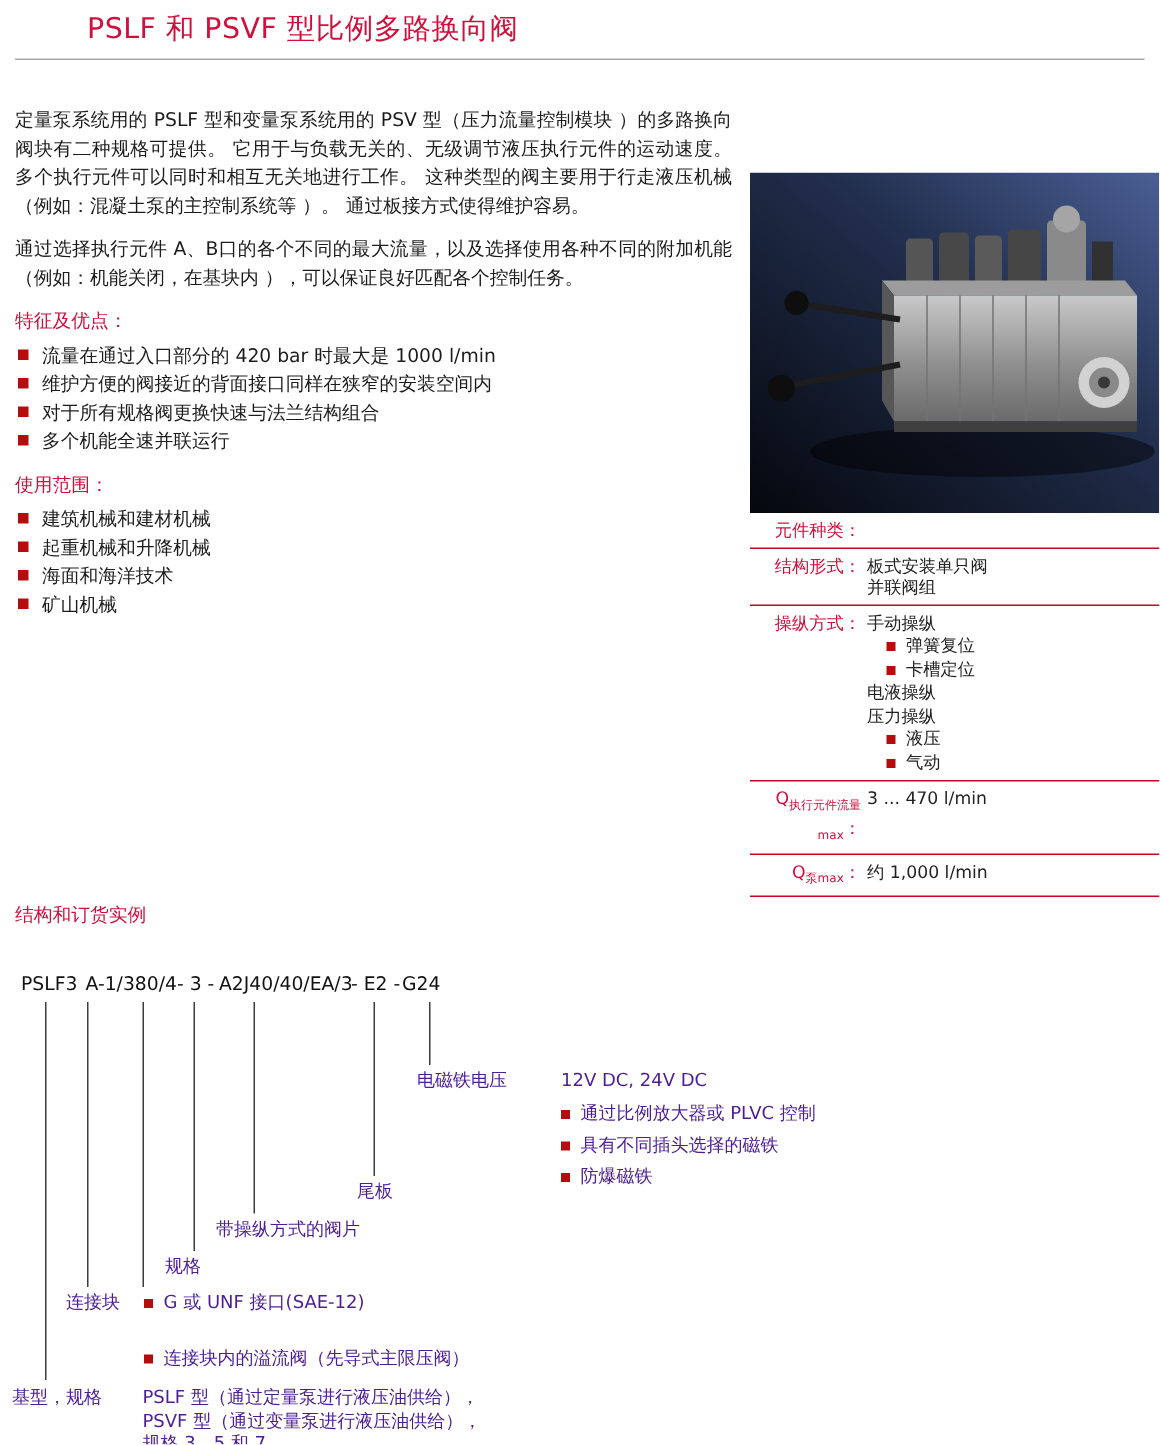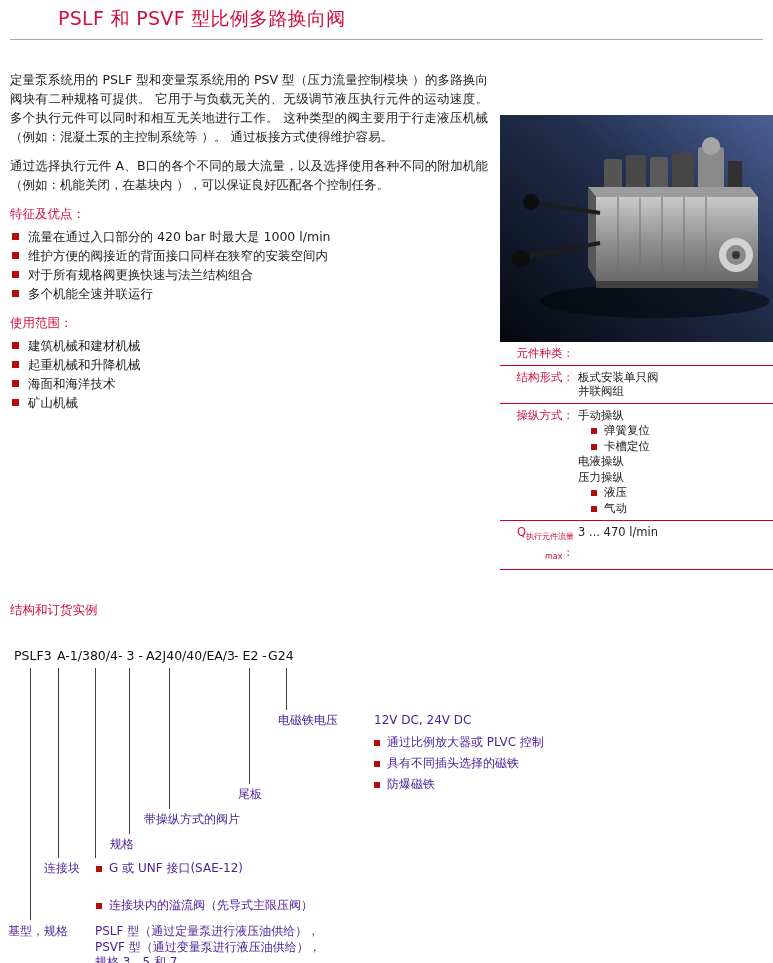--- a/index.html
+++ b/index.html
@@ -200,20 +200,24 @@
             </div>
         </div>
       </div>
 
 
       <div class="spec-row">
         <div class="spec-label"><span>Q</span><sub>执行元件流量</sub><br><sub>max</sub><span>：</span></div>
         <div class="spec-value">3 ... 470 l/min</div>
       </div>
 
+      <div class="spec-row">
+        <div class="spec-label"><span>Q</span><sub>泵max</sub><span>：</span></div>
+        <div class="spec-value">约 1,000 l/min</div>
+      </div>
 
     </div>
   </div>
 
   <div class="ordering">
     <div class="ord-head">结构和订货实例</div>
 
     <span class="code-seg" style="left:14px">PSLF3</span>
     <span class="code-seg" style="left:57px">A-1/380/4</span>
     <span class="code-seg" style="left:118px">- 3 -</span>

